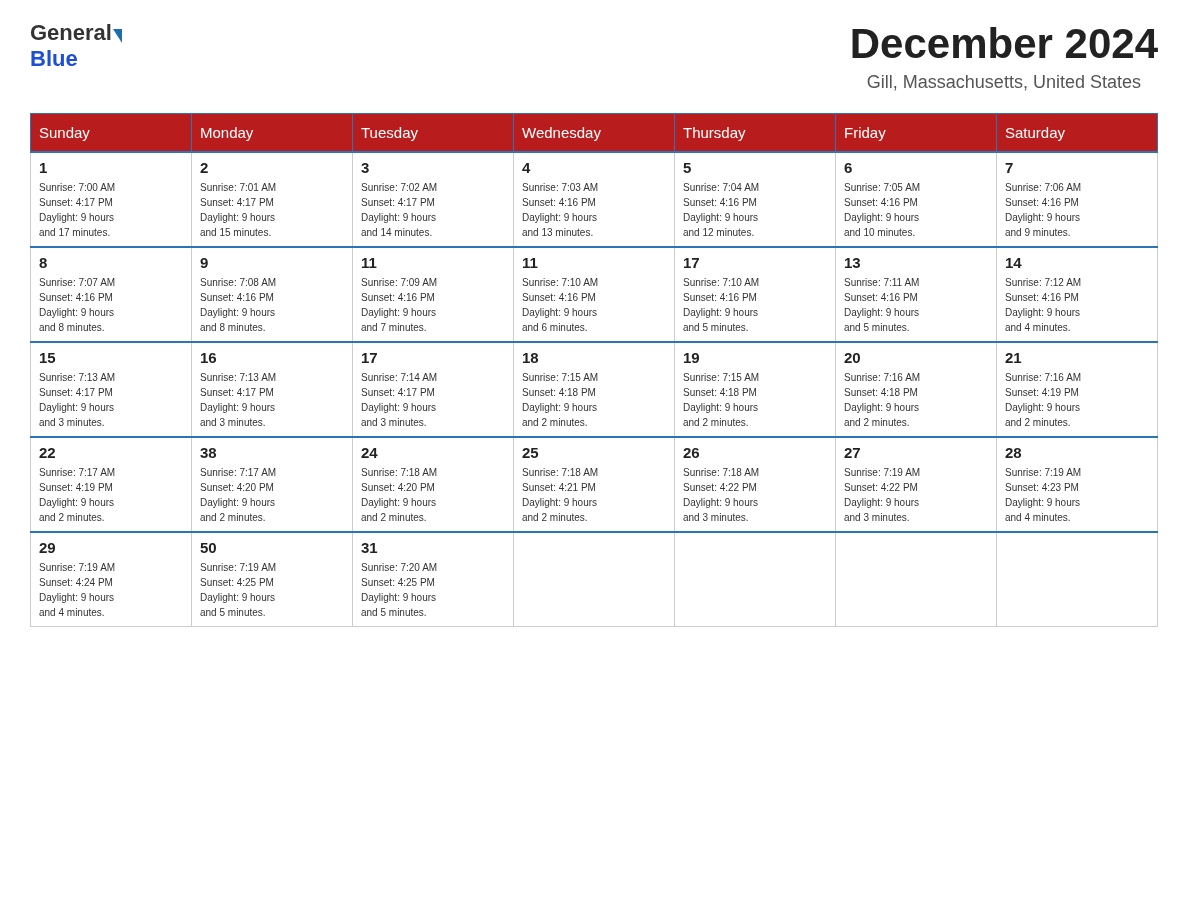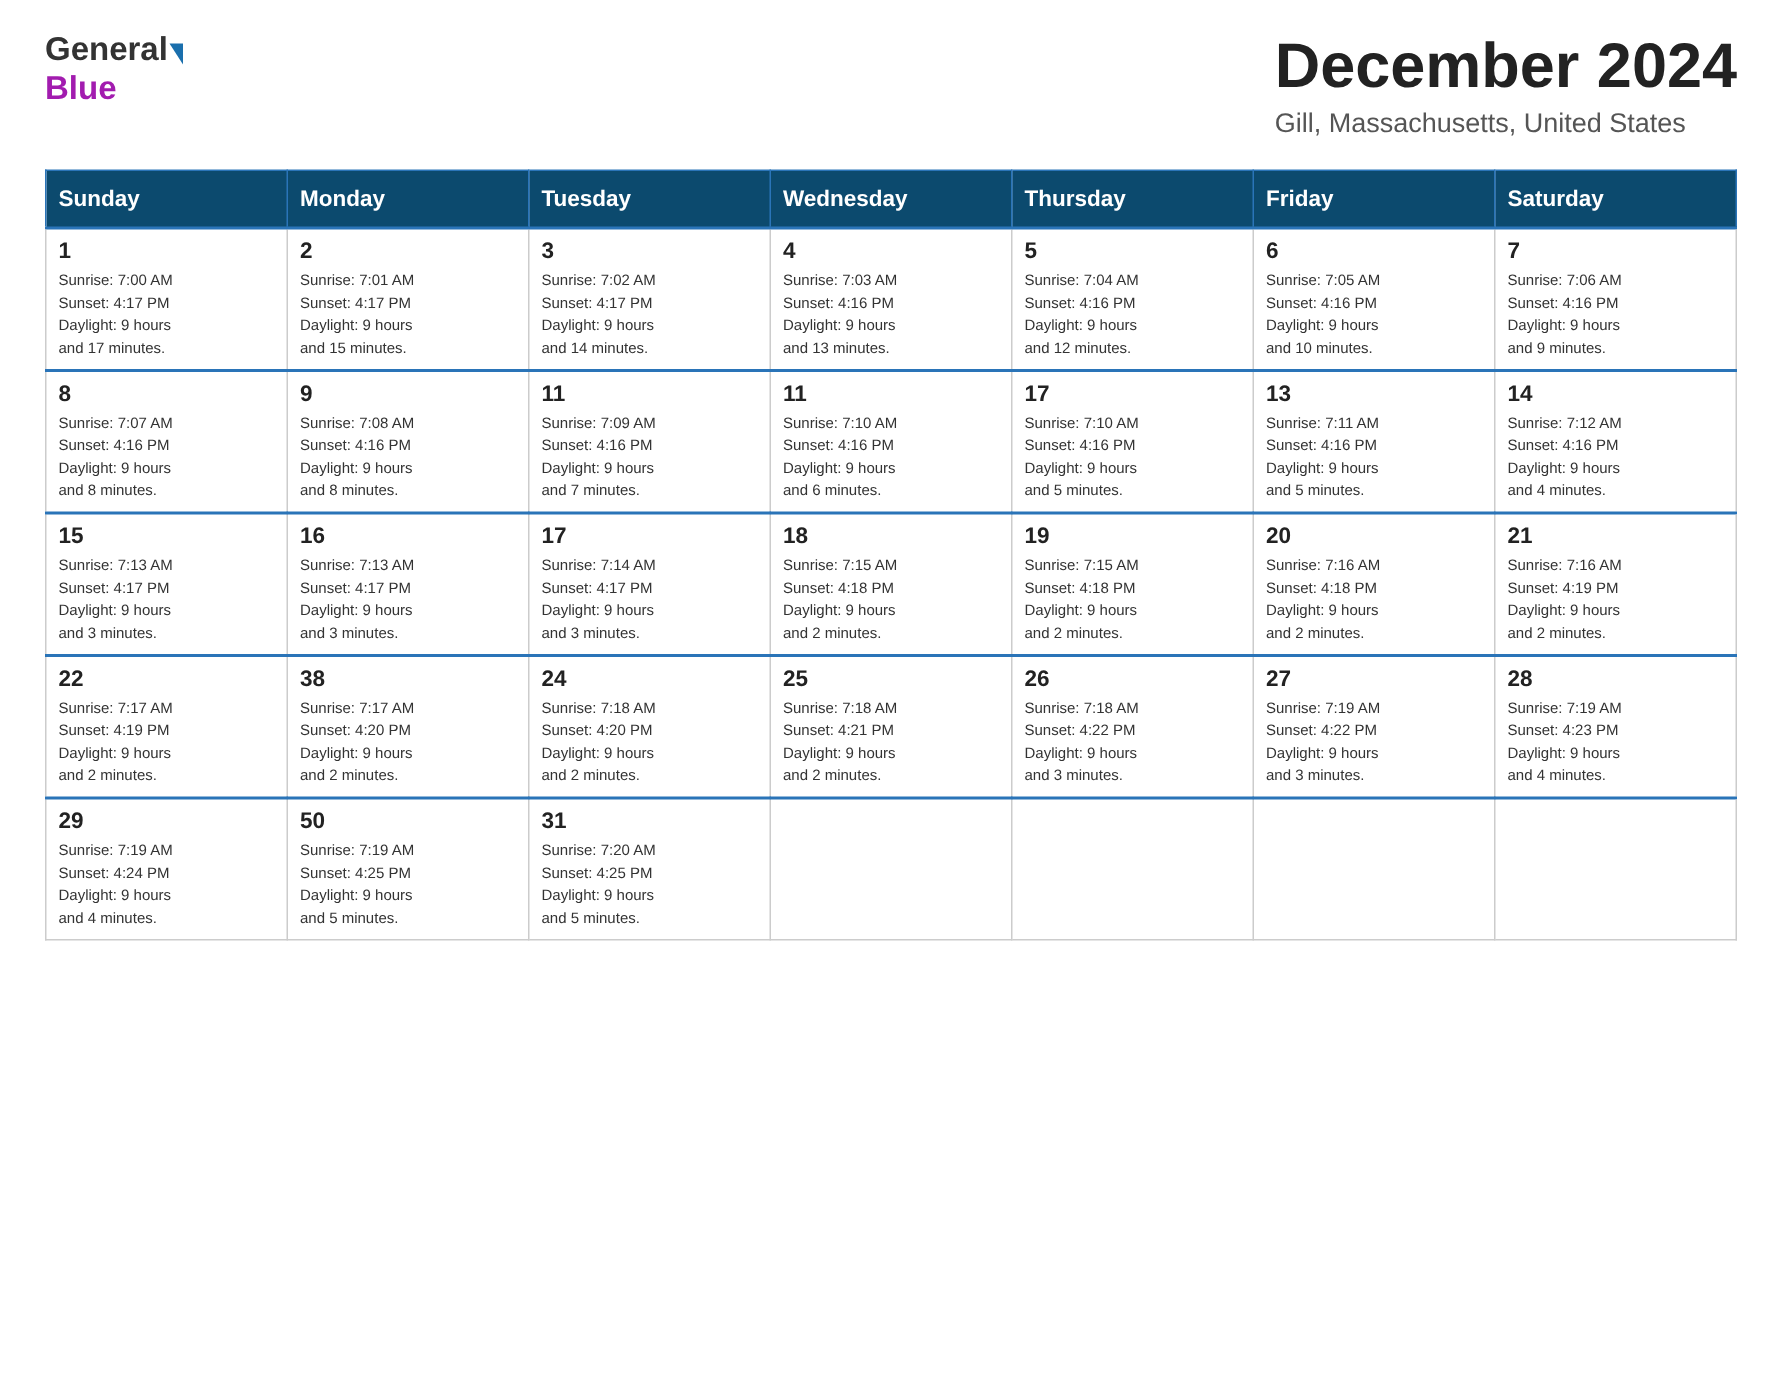--- a/index.html
+++ b/index.html
@@ -18,45 +18,45 @@
       gap: 41px;
     }
     .logo-text-general {
       font-size: 22px;
       font-weight: bold;
       color: #333;
     }
     .logo-text-blue {
       font-size: 22px;
       font-weight: bold;
-      color: #a21caf;
+      color: #1d4ed8;
     }
     .title-block {
-      text-align: left;
+      text-align: center;
     }
     .month-title {
       font-size: 42px;
       font-weight: bold;
       color: #222;
     }
     .location-subtitle {
       font-size: 18px;
       color: #555;
       margin-top: 4px;
     }
     .calendar {
       width: 100%;
       border-collapse: collapse;
       border: 1px solid #aaa;
     }
     .calendar thead tr th {
-      background-color: #0c4a6e;
+      background-color: #b91c1c;
       color: #fff;
       font-size: 15px;
-      font-weight: bold;
+      font-weight: normal;
       padding: 10px 8px;
       text-align: left;
       border: 1px solid #2a74b8;
     }
     .calendar tbody tr td {
       vertical-align: top;
       border: 1px solid #ccc;
       padding: 6px 8px;
       width: 14.28%;
       min-height: 90px;

